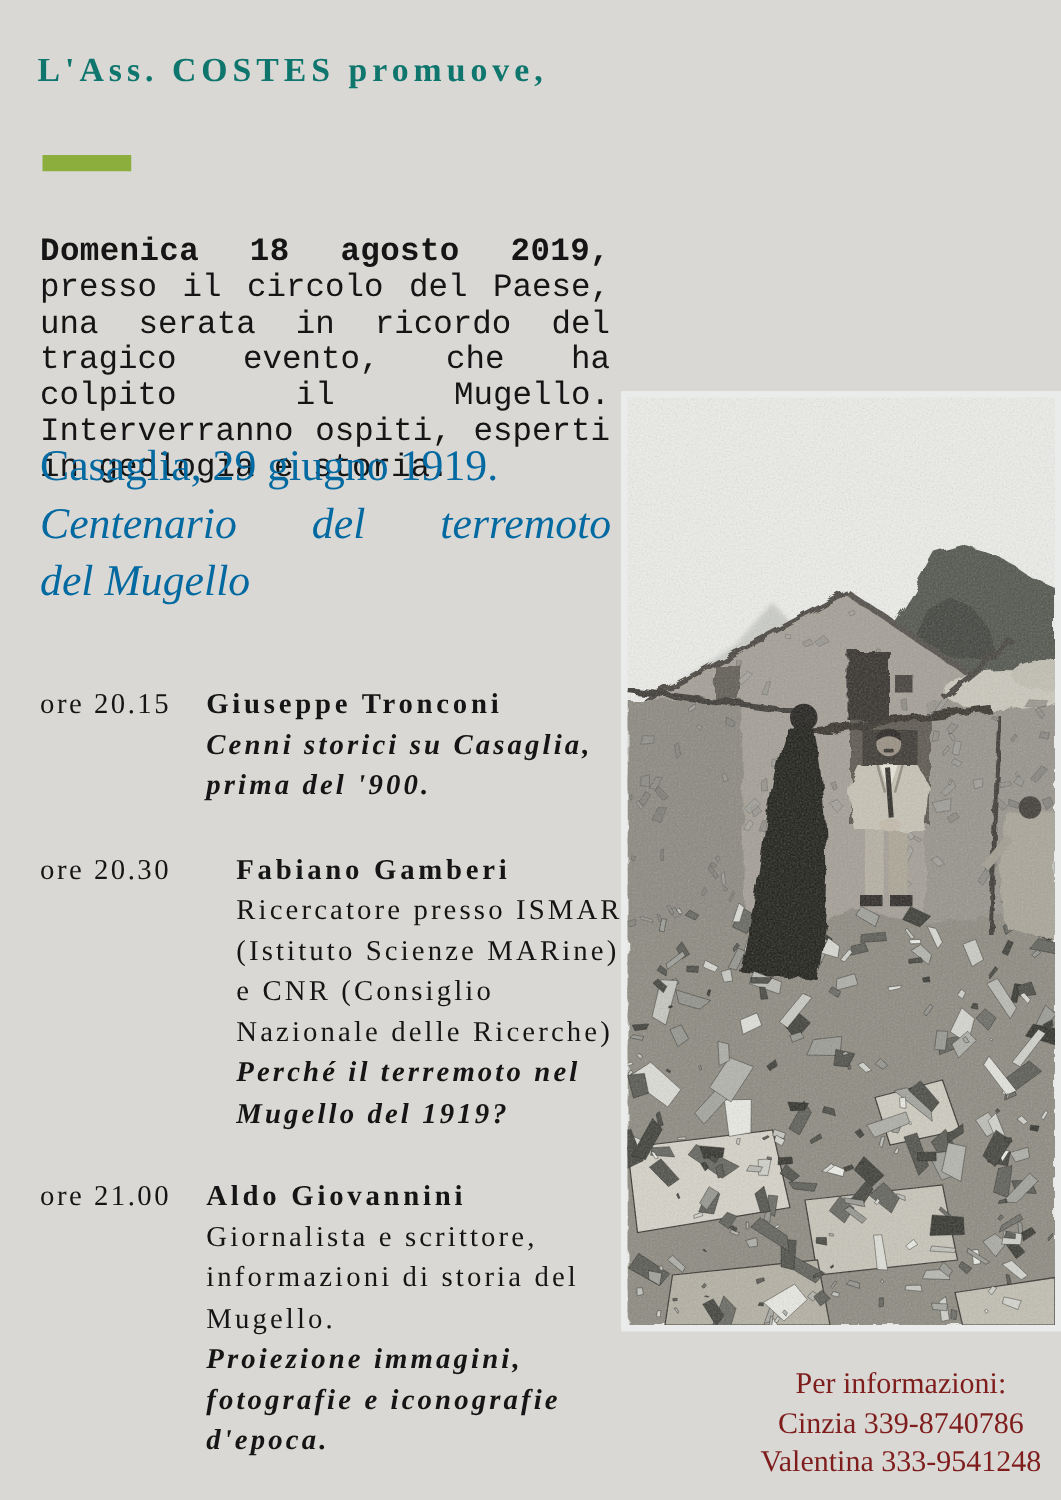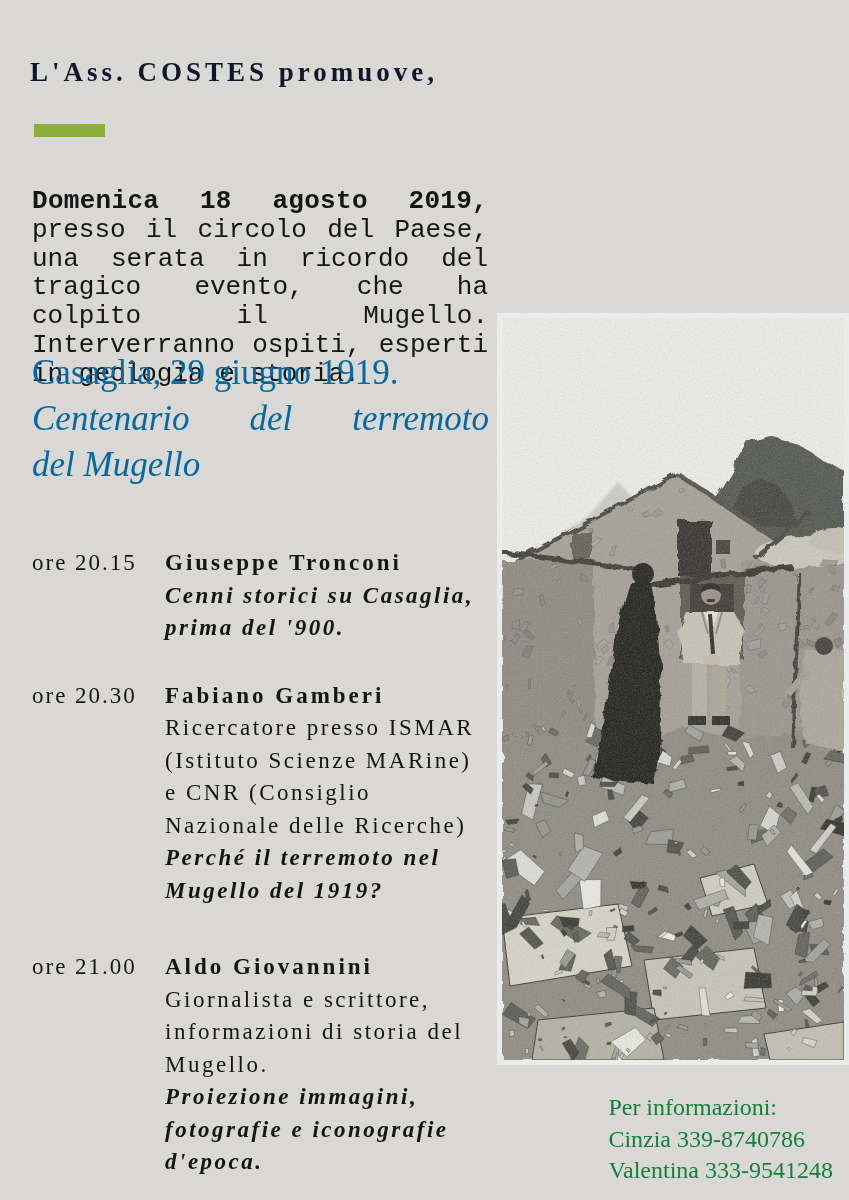--- a/index.html
+++ b/index.html
@@ -5,23 +5,23 @@
   html,body{margin:0;padding:0;}
   .poster{
     position:relative;
     width:849px;height:1200px;
     background:#d9d8d5;
     font-family:"Liberation Serif", serif;
     color:#151515;
     overflow:hidden;
   }
   .promoter{
-    position:absolute;left:30px;top:57px;
+    position:absolute;left:30px;top:41px;
     font-size:27px;font-weight:bold;letter-spacing:4px;
-    color:#0f172a;white-space:nowrap;
+    color:#0f766e;white-space:nowrap;
   }
   .green-bar{
     position:absolute;left:34px;top:124px;
     width:71px;height:13px;
   }
   .intro{
     position:absolute;left:32px;top:161px;width:456px;
     font-size:26px;line-height:28.8px;
     text-align:justify;
     font-family:Liberation Mono, monospace;
@@ -32,21 +32,21 @@
     font-size:35px;line-height:46px;
   }
   .event-title .t-line{margin:0;}
   .event-title .t-italic{font-style:italic;}
   .event-title .t-justify{text-align:justify;text-align-last:justify;}
   .schedule{
     position:absolute;left:32px;top:547px;width:460px;
   }
   .row{display:flex;}
   .row-1{margin-bottom:35px;}
-  .row-2{margin-bottom:44px;}
+  .row-2{margin-bottom:34px;gap:24px;}
   .time{
     flex:0 0 133px;font-size:23px;letter-spacing:2px;line-height:32.5px;
   }
   .content{flex:1;}
   .speaker{
     font-size:23px;font-weight:bold;letter-spacing:3px;line-height:32.5px;white-space:nowrap;
   }
   .desc-line{
     font-size:23px;letter-spacing:2.5px;line-height:32.5px;white-space:nowrap;
   }
@@ -55,21 +55,21 @@
   }
   .photo-frame{
     position:absolute;left:497px;top:313px;
     width:342px;height:742px;
     border:5px solid #e9ecea;
     background:#eeefeb;
   }
   .photo-frame svg{display:block;}
   .contact{
     position:absolute;right:16px;top:1092px;
-    text-align:left;font-size:24px;line-height:31.5px;color:#15803d;
+    text-align:center;font-size:24px;line-height:31.5px;color:#7f1d1d;
   }
 </style>
 </head>
 <body>
 
 <div class="poster" style="background: rgb(217, 216, 213);">
 
   <div class="promoter">L'Ass. COSTES promuove,</div>
 
   <div class="green-bar" style="background: rgb(140, 174, 61);"></div>

